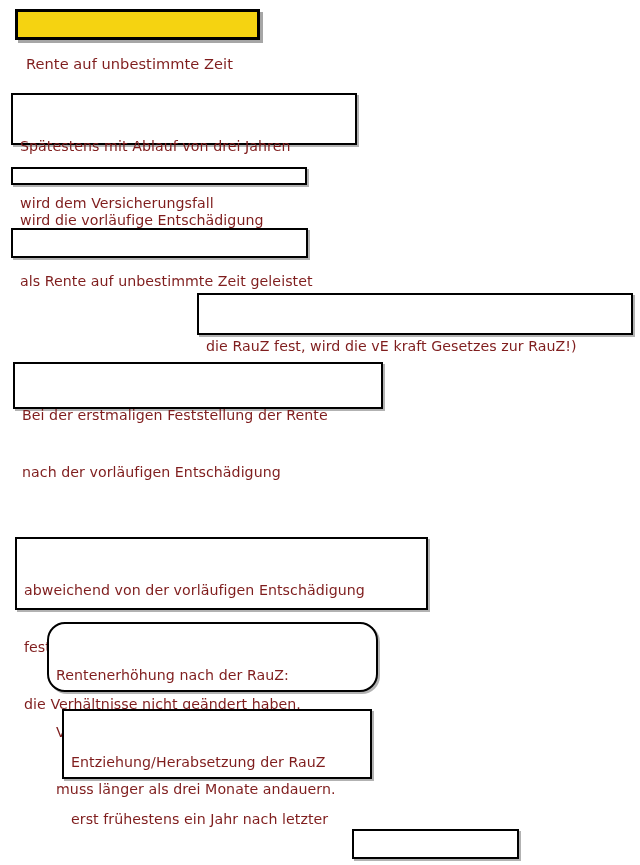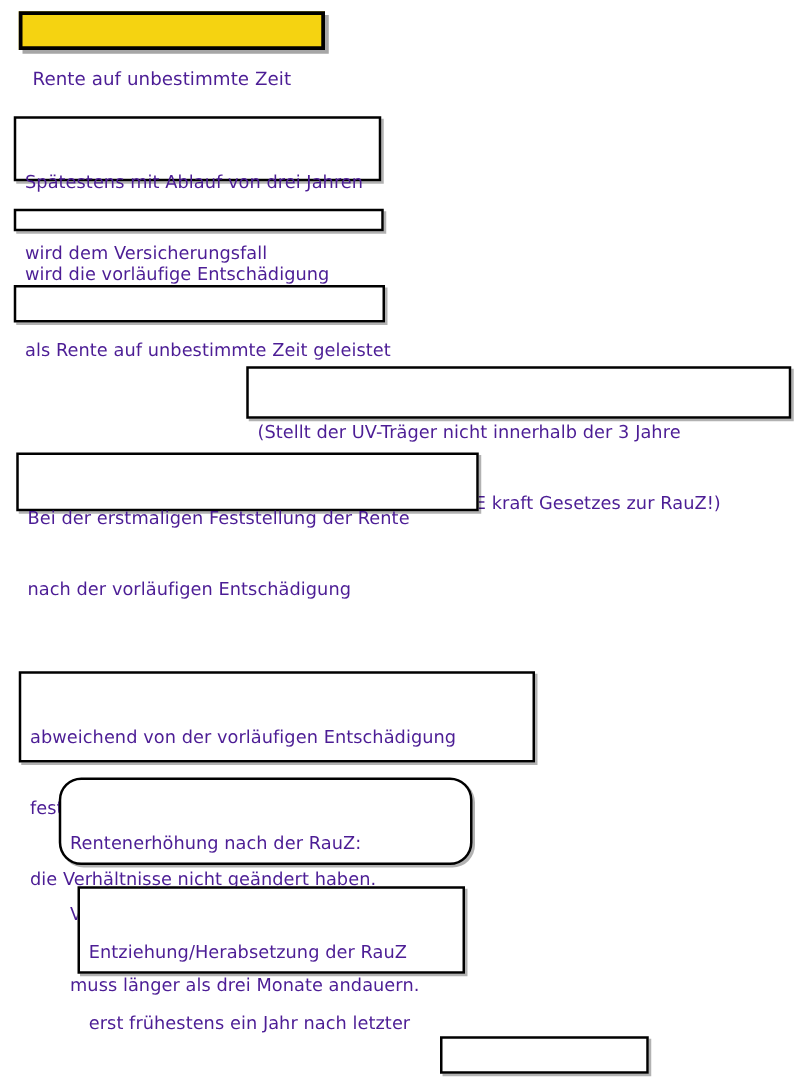--- a/index.html
+++ b/index.html
@@ -15,21 +15,21 @@
     width: 640px;
     height: 865px;
     background: #ffffff;
     overflow: hidden;
   }
   .box {
     position: absolute;
     box-sizing: border-box;
     background: #ffffff;
     border: 2px solid #000000;
-    color: #4c1d95;
+    color: #7f1d1d;
     font-size: 14.2px;
     line-height: 19px;
     padding: 4px 6px 4px 7px;
     white-space: pre;
     letter-spacing: 0.05px;
     box-shadow: 2px 2px 0 rgba(0,0,0,0.30);
   }
   .box.title {
     background: #f5d311;
     border: 3px solid #000000;
@@ -43,35 +43,34 @@
 </style>
 </head>
 <body>
 
 <div id="slide">
 
   <div class="box title" style="left:15px; top:9px; width:245px; height:31px;">
     <span class="line">Rente auf unbestimmte Zeit</span>
   </div>
 
-  <div class="box" style="left:11px; top:93px; width:294px; height:52px;">
+  <div class="box" style="left:11px; top:93px; width:346px; height:52px;">
     <span class="line">Spätestens mit Ablauf von drei Jahren</span>
     <span class="line">wird dem Versicherungsfall</span>
   </div>
 
   <div class="box" style="left:11px; top:167px; width:296px; height:18px;">
     <span class="line">wird die vorläufige Entschädigung</span>
   </div>
 
   <div class="box" style="left:11px; top:228px; width:297px; height:30px;">
     <span class="line">als Rente auf unbestimmte Zeit geleistet</span>
   </div>
 
   <div class="box" style="left:197px; top:293px; width:436px; height:42px;">
-    <span class="line">(Stellt der UV-Träger nicht innerhalb der 3 Jahre</span>
     <span class="line">die RauZ fest, wird die vE kraft Gesetzes zur RauZ!)</span>
   </div>
 
   <div class="box" style="left:13px; top:362px; width:370px; height:47px;">
     <span class="line">Bei der erstmaligen Feststellung der Rente</span>
     <span class="line">nach der vorläufigen Entschädigung</span>
   </div>
 
 
   <div class="box" style="left:15px; top:537px; width:413px; height:73px;">

